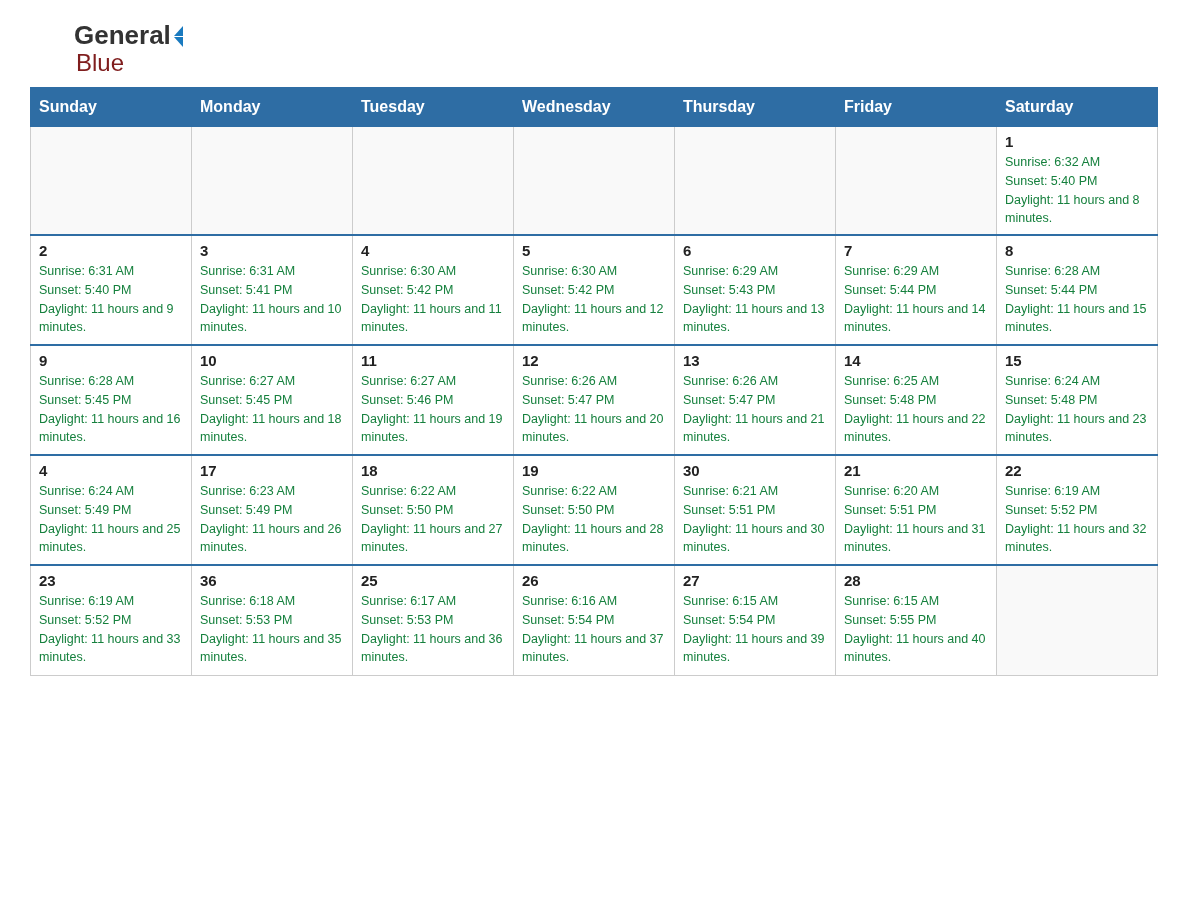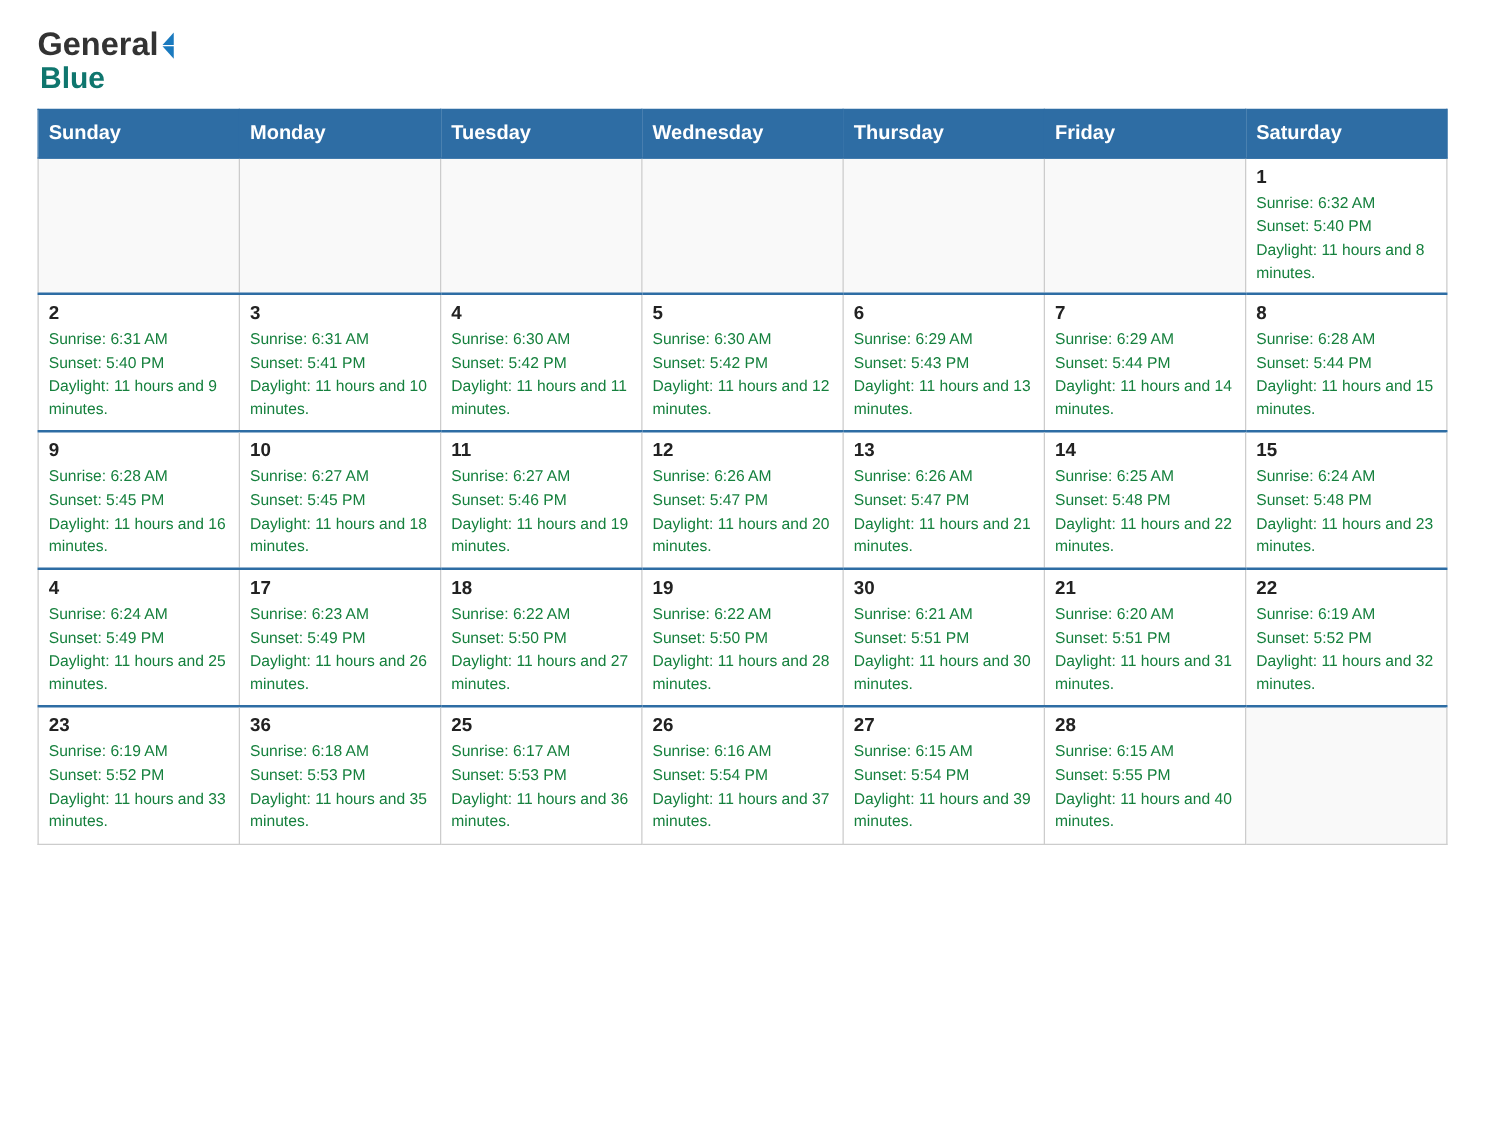--- a/index.html
+++ b/index.html
@@ -13,20 +13,21 @@
     .header {
       display: flex;
       justify-content: space-between;
       align-items: flex-start;
       margin-bottom: 10px;
     }
     .logo {
       display: flex;
       flex-direction: column;
       align-items: flex-start;
+      margin-left: 44px;
     }
     .title-section {
       text-align: right;
     }
     .month-title {
       font-size: 52px;
       font-weight: bold;
       color: #222;
     }
     .location {
@@ -88,21 +89,21 @@
 
 <div class="header">
   <div class="logo">
   <div style="display:flex;align-items:center;">
     <span style="font-size:26px;font-weight:bold;color:#333;">General</span>
     <div style="display:inline-flex;flex-direction:column;margin-left:3px;margin-top:2px;">
       <div style="width:0;height:0;border-left:9px solid transparent;border-right:0px solid transparent;border-bottom:10px solid #1a7abf;margin-bottom:1px;"></div>
       <div style="width:0;height:0;border-left:9px solid transparent;border-right:0px solid transparent;border-top:10px solid #1a7abf;"></div>
     </div>
   </div>
-  <div style="font-size:24px;font-weight:bold;color:#0f766e;margin-top:-2px;margin-left:2px;">Blue</div>
+  <div style="font-size:24px;font-weight:normal;color:#7f1d1d;margin-top:-2px;margin-left:2px;">Blue</div>
 </div>
   <div class="title-section">
     <div class="month-title"></div>
     <div class="location"></div>
   </div>
 </div>
 
 <table class="calendar">
   <thead>
     <tr>

